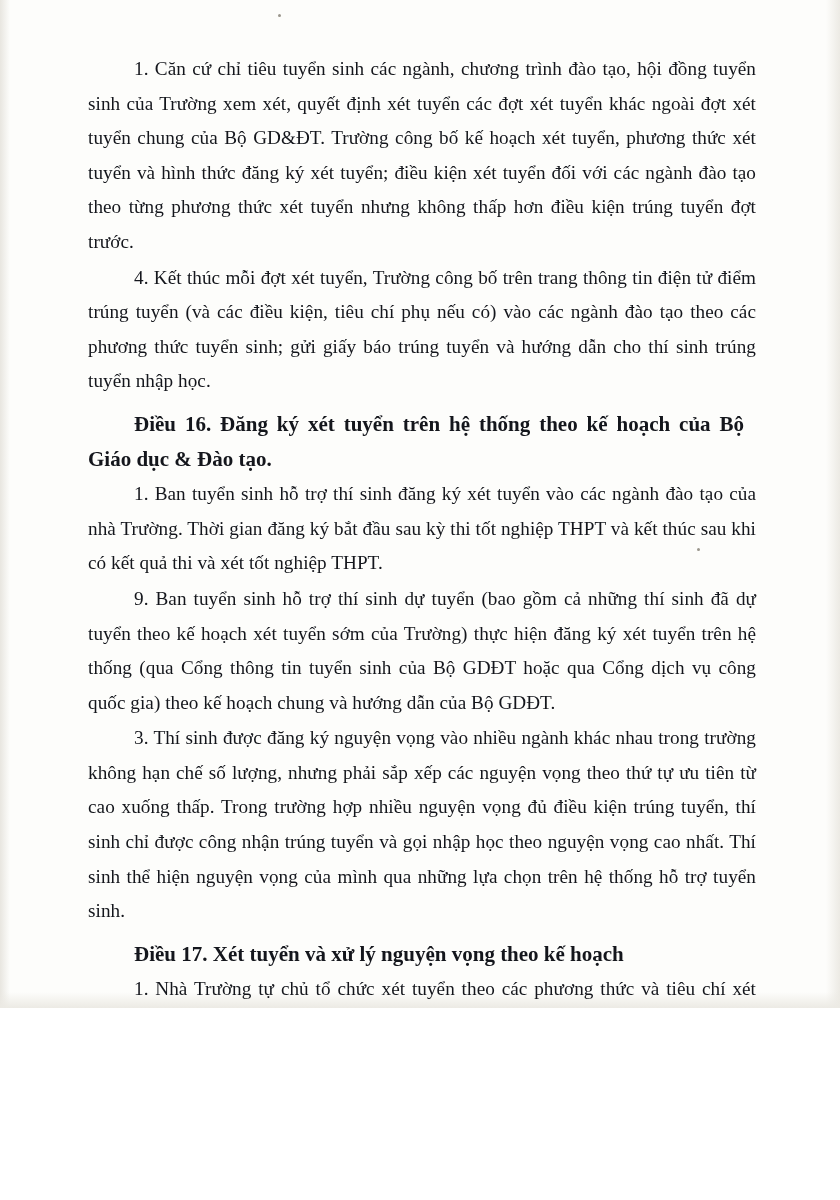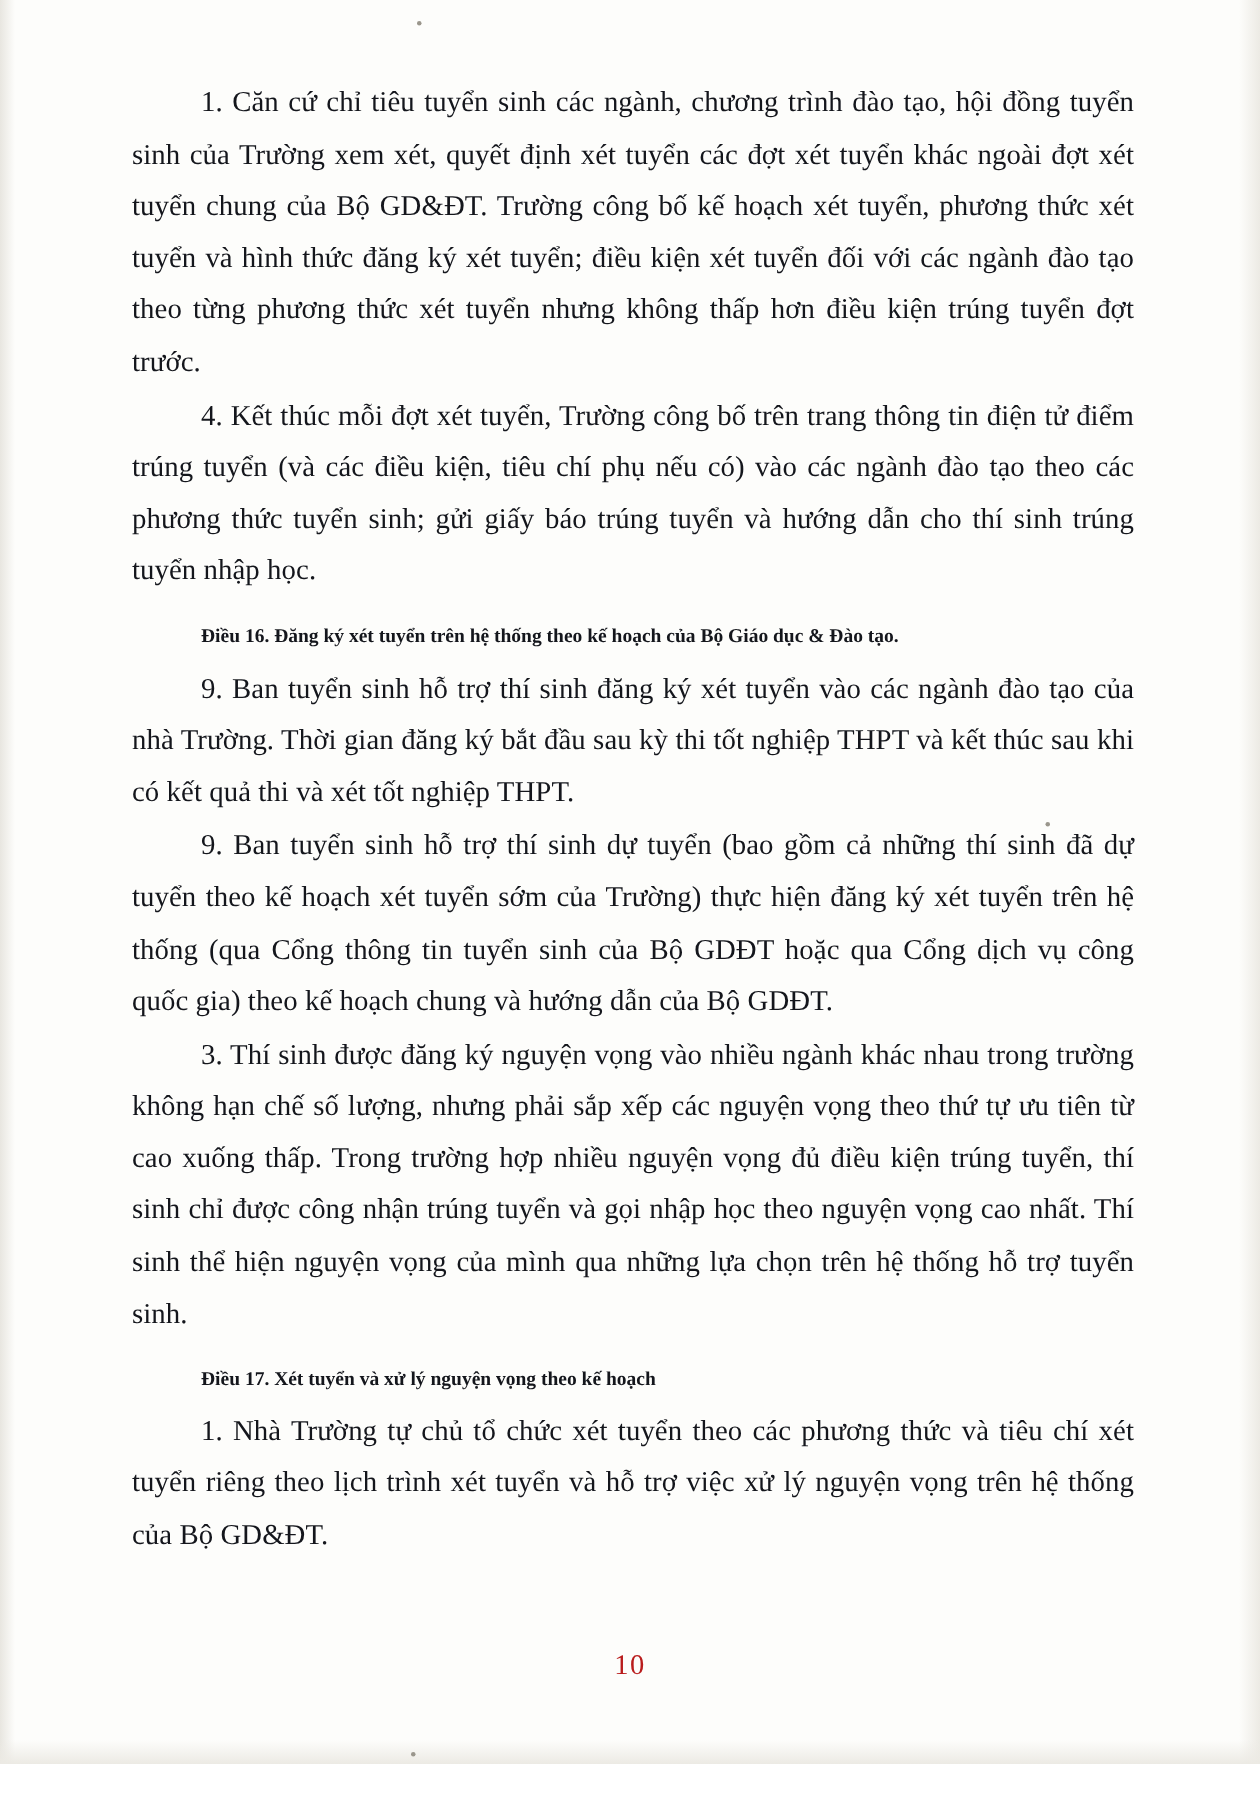--- a/index.html
+++ b/index.html
@@ -3,21 +3,21 @@
 <meta charset="utf-8">
 <style>
   html, body {
     margin: 0;
     padding: 0;
     background: #ffffff;
   }
   .page {
     position: relative;
     width: 840px;
-    height: 1176px;
+    height: 1008px;
     margin: 0 auto;
     background: #fdfdfb;
     overflow: hidden;
     font-family: "Liberation Serif", "DejaVu Serif", serif;
     color: #14161c;
   }
   
   .scan-edge-left {
     position: absolute;
     top: 0; left: 0;
@@ -55,21 +55,21 @@
     margin: 0 0 1px 0;
     font-size: 19.2px;
     line-height: 34.6px;
     text-align: justify;
     text-justify: inter-word;
     text-indent: 46px;
     letter-spacing: 0.05px;
   }
   p.heading {
     margin: 8px 12px 1px 0;
-    font-size: 13px;
+    font-size: 21px;
     line-height: 34.6px;
     text-align: justify;
     font-weight: bold;
     text-indent: 46px;
   }
   .page-number {
     position: absolute;
     top: 1100px;
     left: 0;
     width: 840px;
@@ -92,21 +92,21 @@
   <div class="speck" style="top:548px;left:697px;width:3px;height:3px;"></div>
   <div class="speck" style="top:1168px;left:274px;width:3px;height:3px;"></div>
 
   <div class="content">
 
     <p class="para">1. Căn cứ chỉ tiêu tuyển sinh các ngành, chương trình đào tạo, hội đồng tuyển sinh của Trường xem xét, quyết định xét tuyển các đợt xét tuyển khác ngoài đợt xét tuyển chung của Bộ GD&amp;ĐT. Trường công bố kế hoạch xét tuyển, phương thức xét tuyển và hình thức đăng ký xét tuyển; điều kiện xét tuyển đối với các ngành đào tạo theo từng phương thức xét tuyển nhưng không thấp hơn điều kiện trúng tuyển đợt trước.</p>
     <p class="para">4. Kết thúc mỗi đợt xét tuyển, Trường công bố trên trang thông tin điện tử điểm trúng tuyển (và các điều kiện, tiêu chí phụ nếu có) vào các ngành đào tạo theo các phương thức tuyển sinh; gửi giấy báo trúng tuyển và hướng dẫn cho thí sinh trúng tuyển nhập học.</p>
 
     <p class="heading">Điều 16. Đăng ký xét tuyển trên hệ thống theo kế hoạch của Bộ Giáo dục &amp; Đào tạo.</p>
 
-    <p class="para">9. Ban tuyển sinh hỗ trợ thí sinh đăng ký xét tuyển vào các ngành đào tạo của nhà Trường. Thời gian đăng ký bắt đầu sau kỳ thi tốt nghiệp THPT và kết thúc sau khi có kết quả thi và xét tốt nghiệp THPT.</p>
+    <p class="para">1. Ban tuyển sinh hỗ trợ thí sinh đăng ký xét tuyển vào các ngành đào tạo của nhà Trường. Thời gian đăng ký bắt đầu sau kỳ thi tốt nghiệp THPT và kết thúc sau khi có kết quả thi và xét tốt nghiệp THPT.</p>
     <p class="para">9. Ban tuyển sinh hỗ trợ thí sinh dự tuyển (bao gồm cả những thí sinh đã dự tuyển theo kế hoạch xét tuyển sớm của Trường) thực hiện đăng ký xét tuyển trên hệ thống (qua Cổng thông tin tuyển sinh của Bộ GDĐT hoặc qua Cổng dịch vụ công quốc gia) theo kế hoạch chung và hướng dẫn của Bộ GDĐT.</p>
     <p class="para">3. Thí sinh được đăng ký nguyện vọng vào nhiều ngành khác nhau trong trường không hạn chế số lượng, nhưng phải sắp xếp các nguyện vọng theo thứ tự ưu tiên từ cao xuống thấp. Trong trường hợp nhiều nguyện vọng đủ điều kiện trúng tuyển, thí sinh chỉ được công nhận trúng tuyển và gọi nhập học theo nguyện vọng cao nhất. Thí sinh thể hiện nguyện vọng của mình qua những lựa chọn trên hệ thống hỗ trợ tuyển sinh.</p>
 
     <p class="heading">Điều 17. Xét tuyển và xử lý nguyện vọng theo kế hoạch</p>
 
     <p class="para">1. Nhà Trường tự chủ tổ chức xét tuyển theo các phương thức và tiêu chí xét tuyển riêng theo lịch trình xét tuyển và hỗ trợ việc xử lý nguyện vọng trên hệ thống của Bộ GD&amp;ĐT.</p>
 
   </div>
 
   <div class="page-number">10</div>

